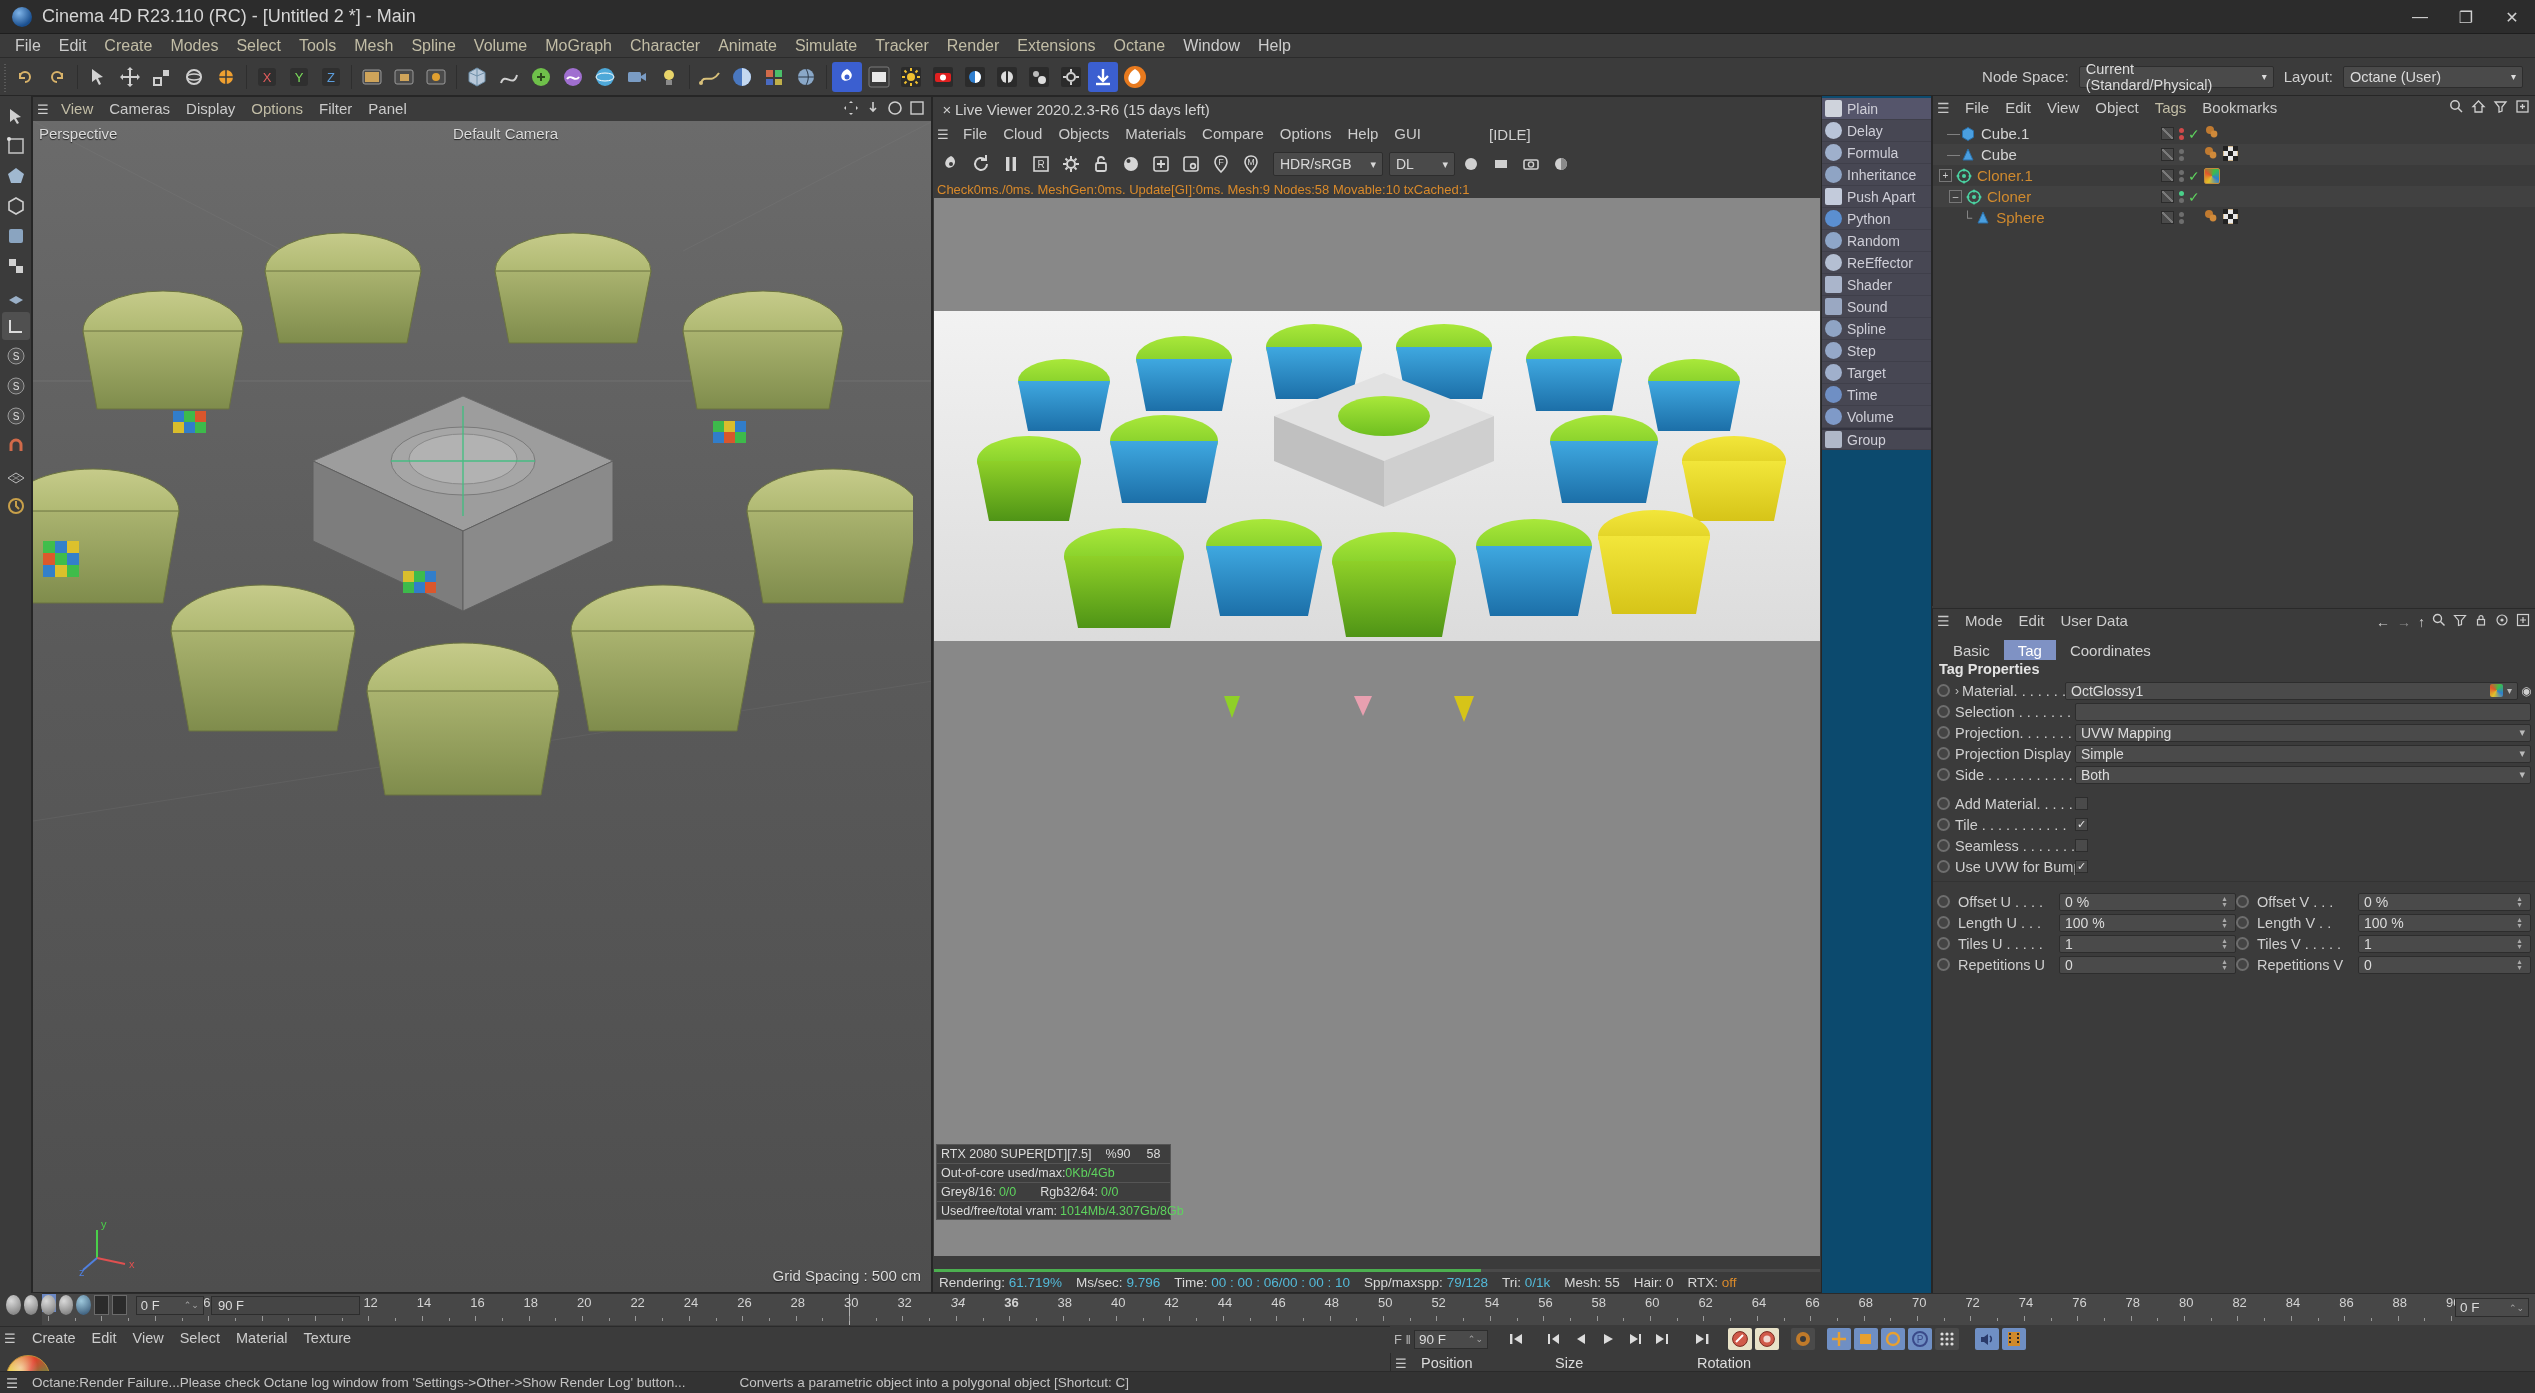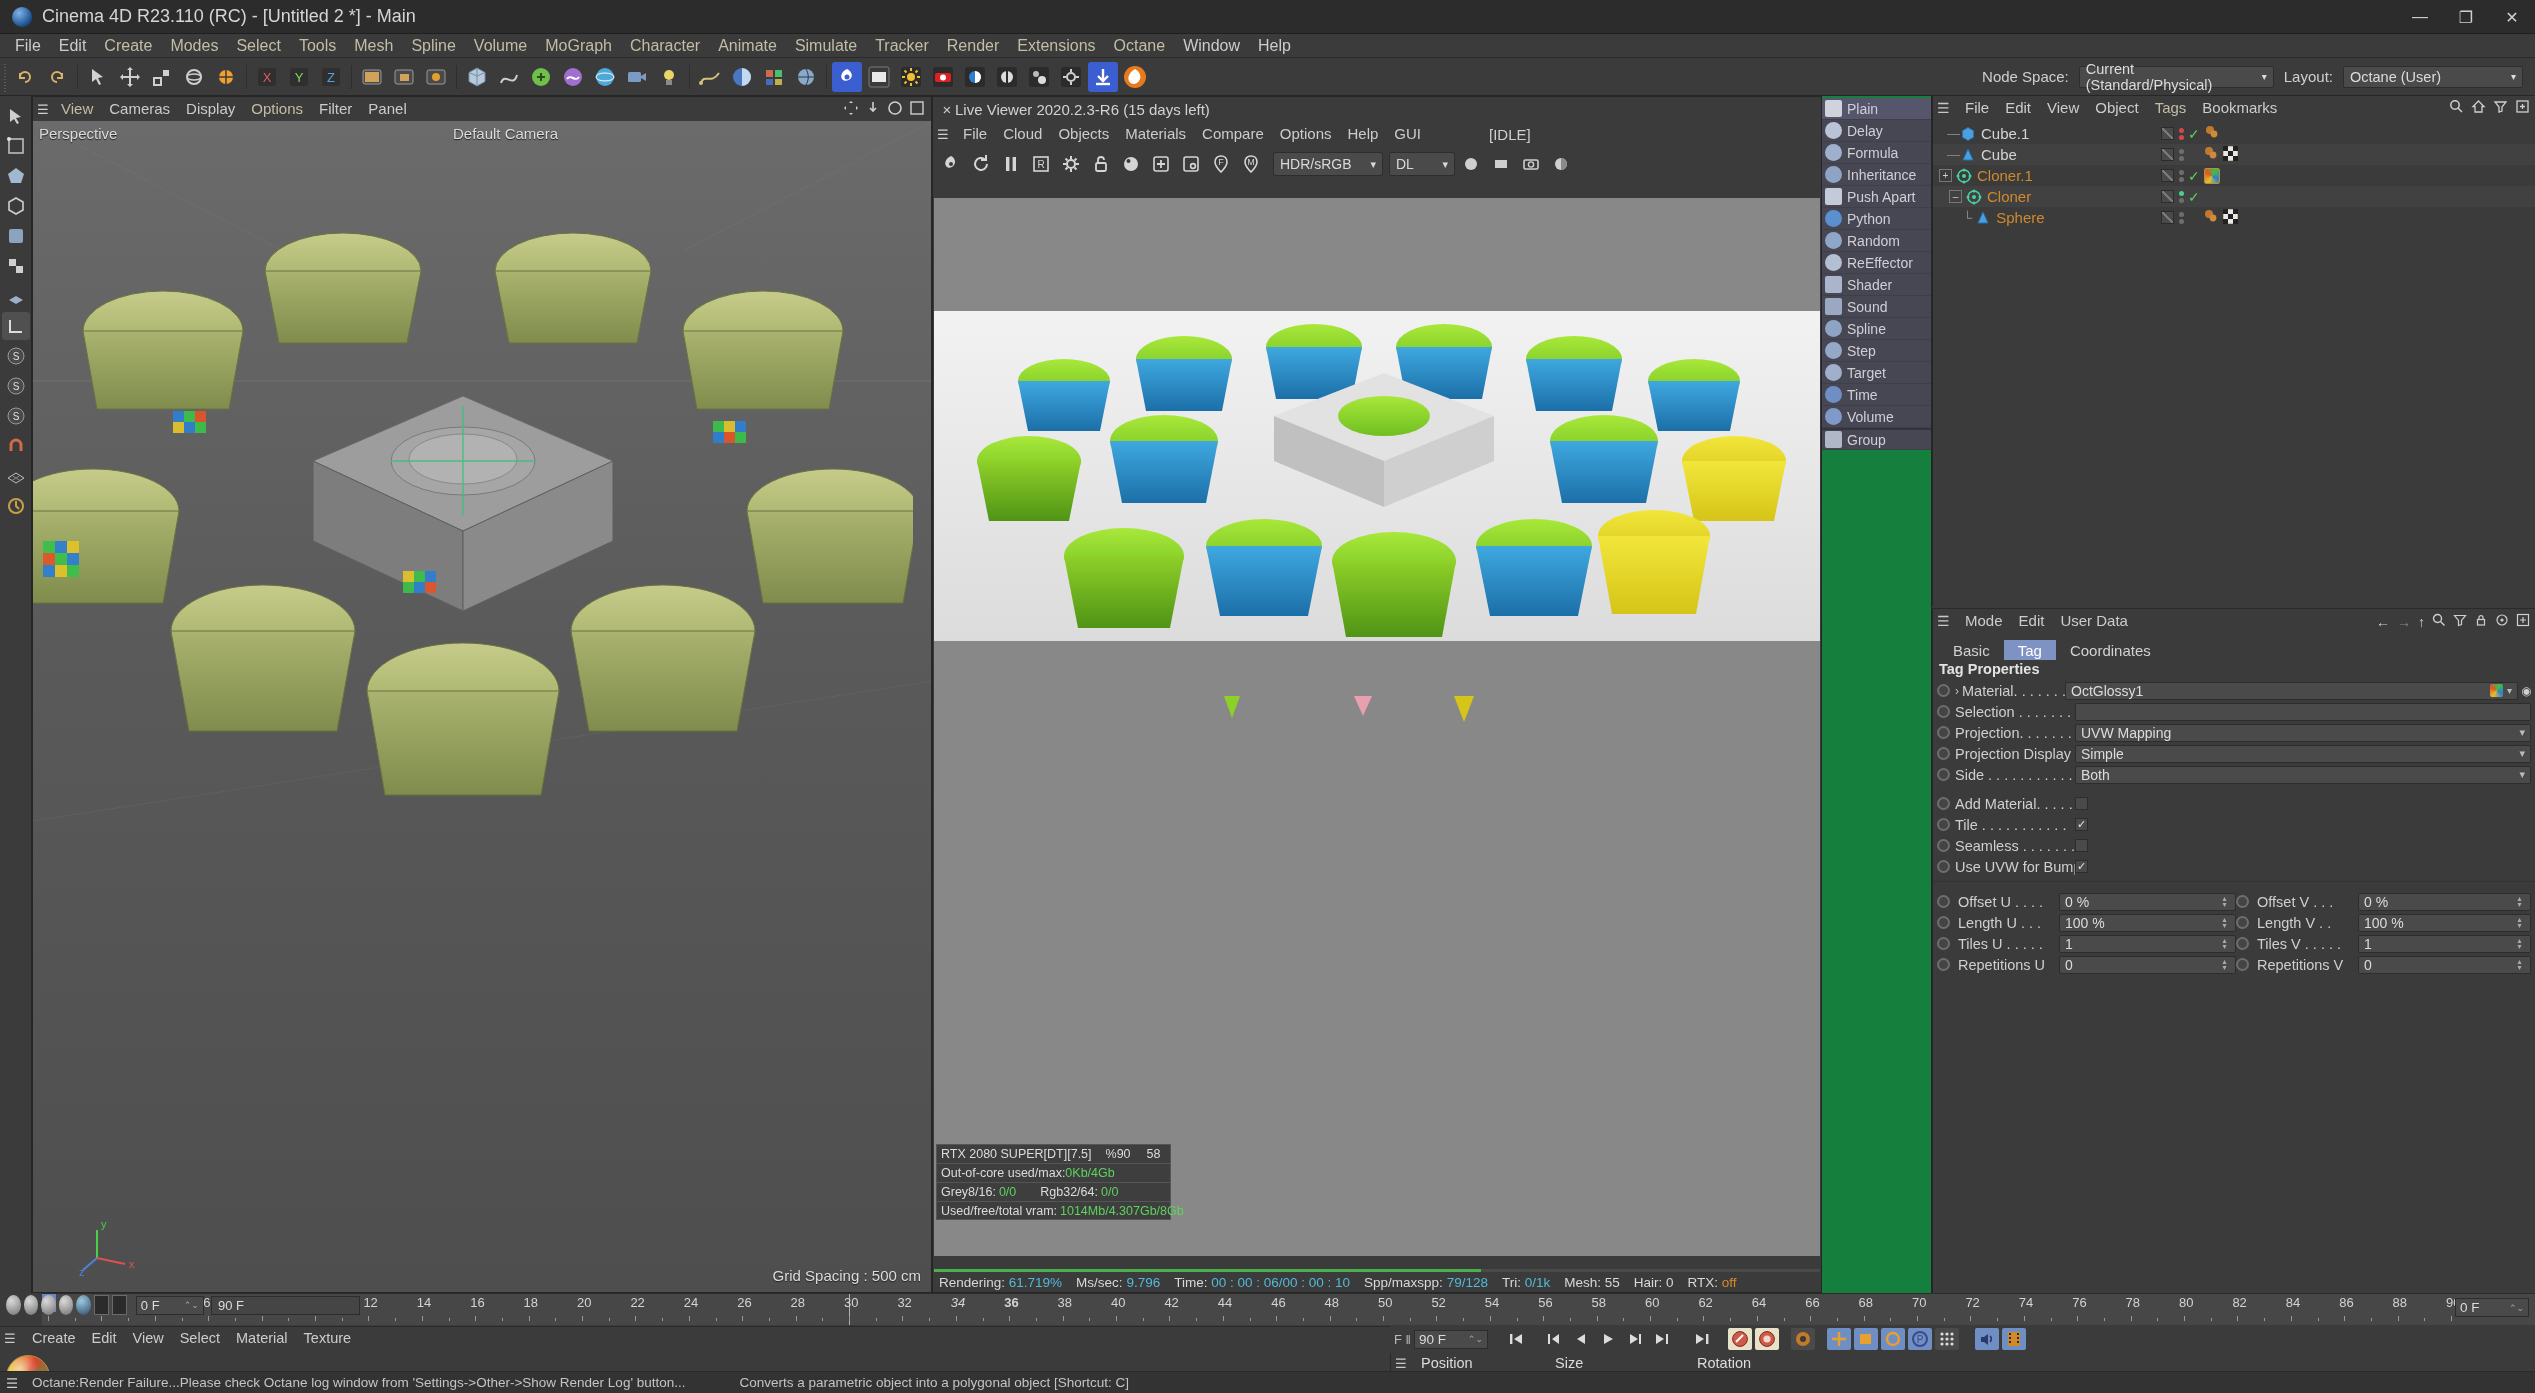--- a/index.html
+++ b/index.html
@@ -90,21 +90,21 @@
     display:flex;align-items:center;padding:0 4px;color:#dcdcdc;white-space:nowrap;}
   #lv-overlay .row:last-child{border-bottom:1px solid #555;}
   .grn{color:#5ed35e;}
   #lv-progress{position:absolute;left:1px;right:1px;bottom:20px;height:3px;background:#4a4a4a;}
   #lv-progress i{display:block;height:3px;background:#4caf50;}
   #lv-status{position:absolute;left:1px;right:1px;bottom:0;height:20px;background:#3b3b3b;
     font-size:13.5px;color:#d8d8d8;display:flex;align-items:center;gap:14px;padding-left:5px;white-space:nowrap;}
   .cyan{color:#53b9d8;}
 
   
-  #mograph{position:absolute;left:1822px;top:0;width:110px;bottom:0;background:#15803d;border-right:1px solid #262626;padding-top:2px;}
+  #mograph{position:absolute;left:1822px;top:0;width:110px;bottom:0;background:#0c4a6e;border-right:1px solid #262626;padding-top:2px;}
   .mgi{height:22px;display:flex;align-items:center;font-size:14px;color:#cfcfd8;padding-left:3px;
        border-bottom:1px solid #3f3f4a;background:#474753;}
   .mgi .mgic{width:17px;height:17px;margin-right:5px;flex:none;border-radius:2px;}
   .mgi.sel{background:#55556b;}
 
   
   #objmgr{position:absolute;left:1932px;top:0;right:0;height:510px;background:#3b3b3b;border-left:1px solid #262626;}
   #om-menu{height:24px;display:flex;align-items:center;padding-left:4px;position:relative;background:#3b3b3b;}
   #om-menu .mi{padding:0 8px;font-size:15px;color:#cccccc;line-height:24px;}
   #om-menu .mi.hl{color:#c2bda6;}
@@ -812,20 +812,21 @@
             <circle cx="10" cy="10.5" r="2.6" fill="none" stroke="#cfcfcf" stroke-width="1.4"></circle>
           </svg>
         </div>
       <div class="lvb">
           <svg width="20" height="20" viewBox="0 0 20 20">
             <circle cx="10" cy="10" r="6" fill="#cfcfcf"></circle>
             <path d="M10 4a6 6 0 0 1 0 12z" fill="#8a8a8a"></path>
           </svg>
         </div>
     </div>
+    <div id="lv-stats">Check0ms./0ms. MeshGen:0ms. Update[GI]:0ms. Mesh:9 Nodes:58 Movable:10 txCached:1</div>
 
     <div id="lv-render">
       <div id="lv-image">
         <svg width="890" height="385" viewBox="0 0 890 385" style="display:block;">
           <defs>
             <linearGradient id="bg" x1="0" y1="0" x2="0" y2="1">
               <stop offset="0" stop-color="#f2f2f2"></stop>
                 <stop offset="1" stop-color="#d8d8d8"></stop>
             </linearGradient>
             <linearGradient id="gr" x1="0" y1="0" x2="0" y2="1">

